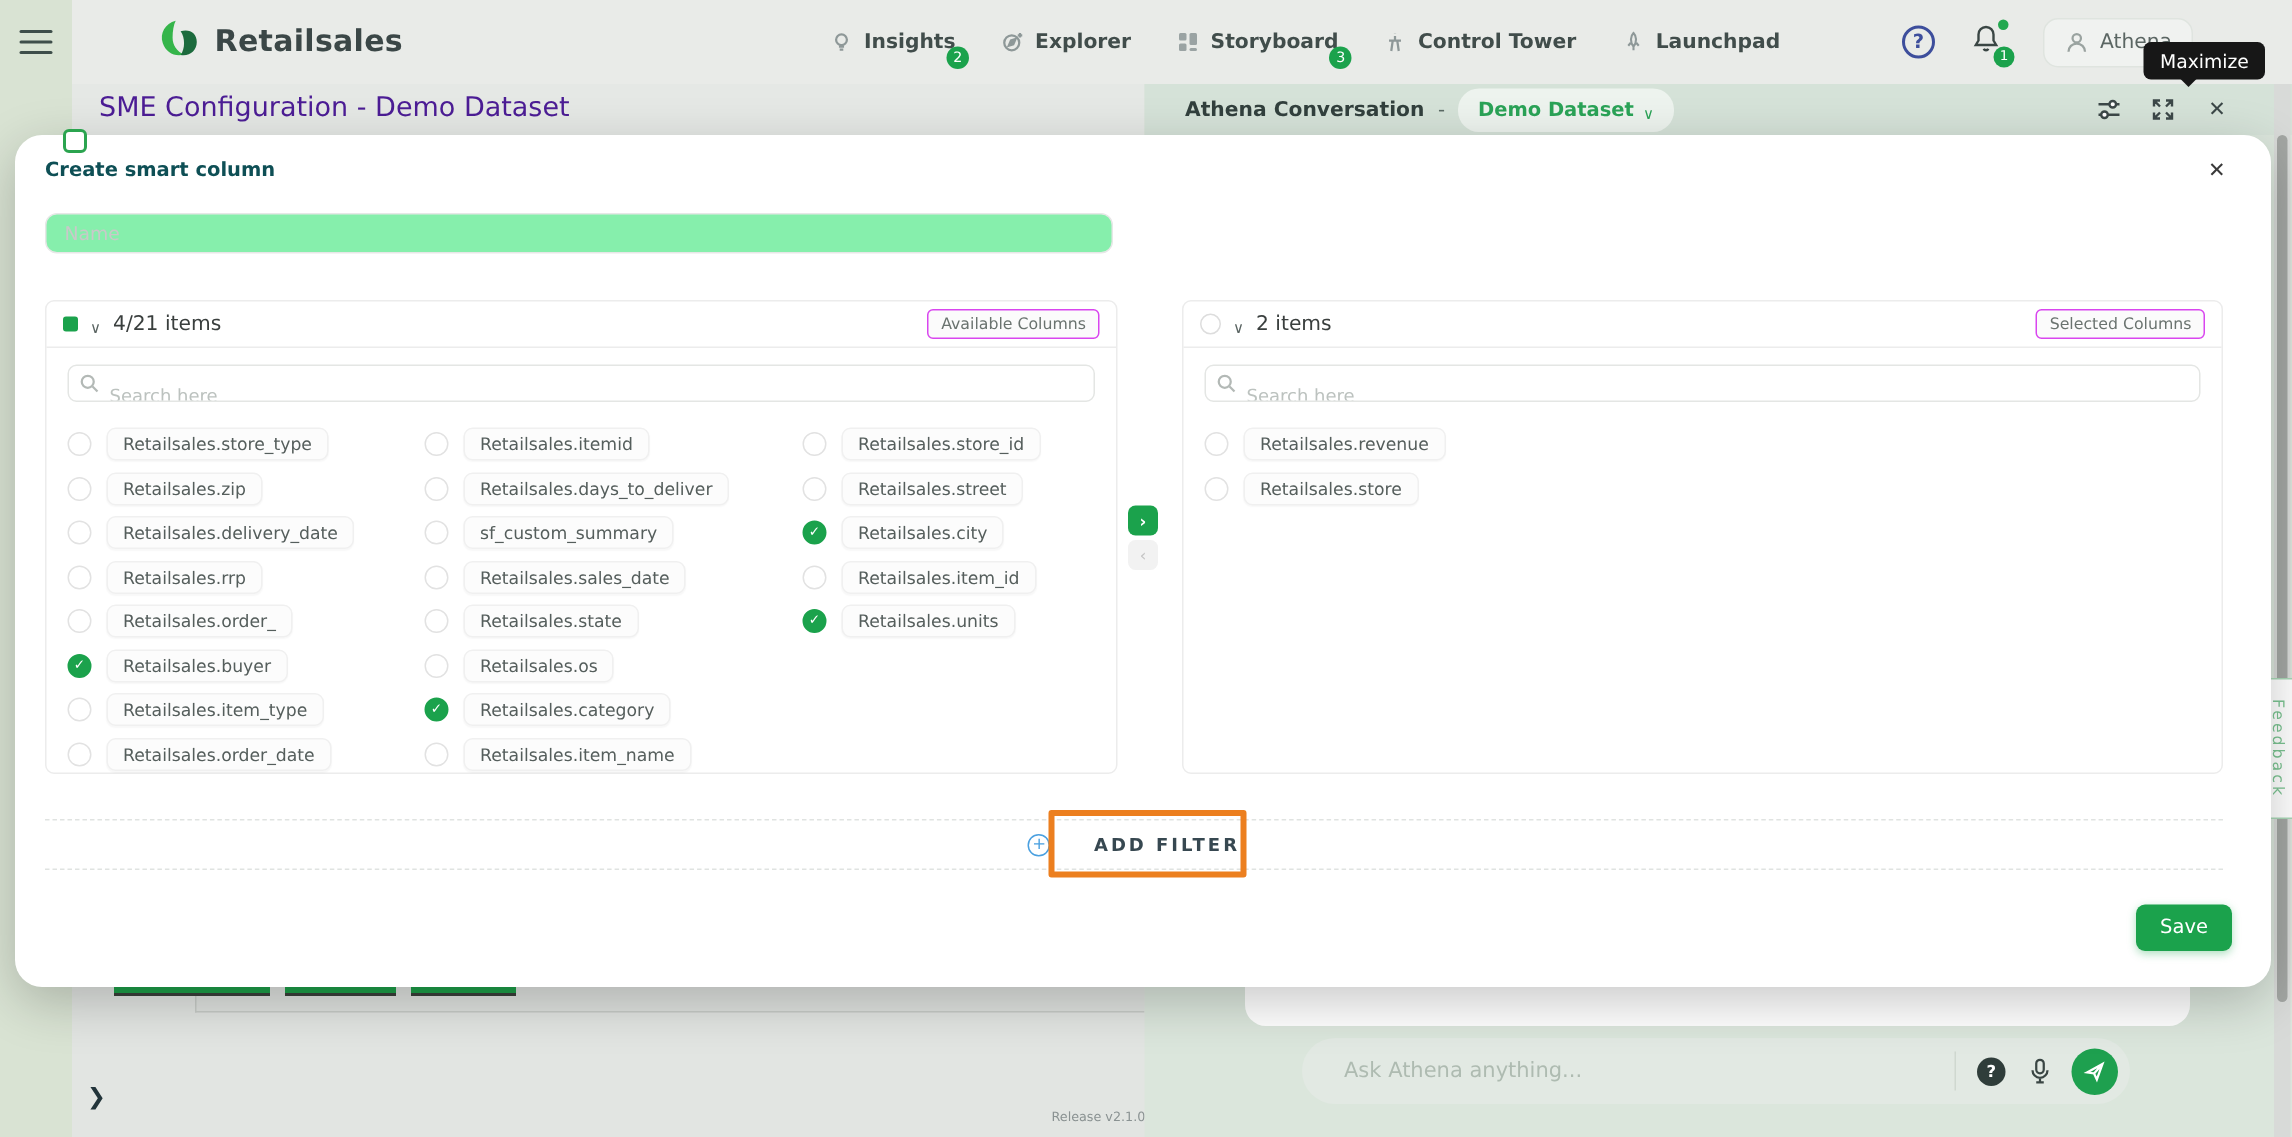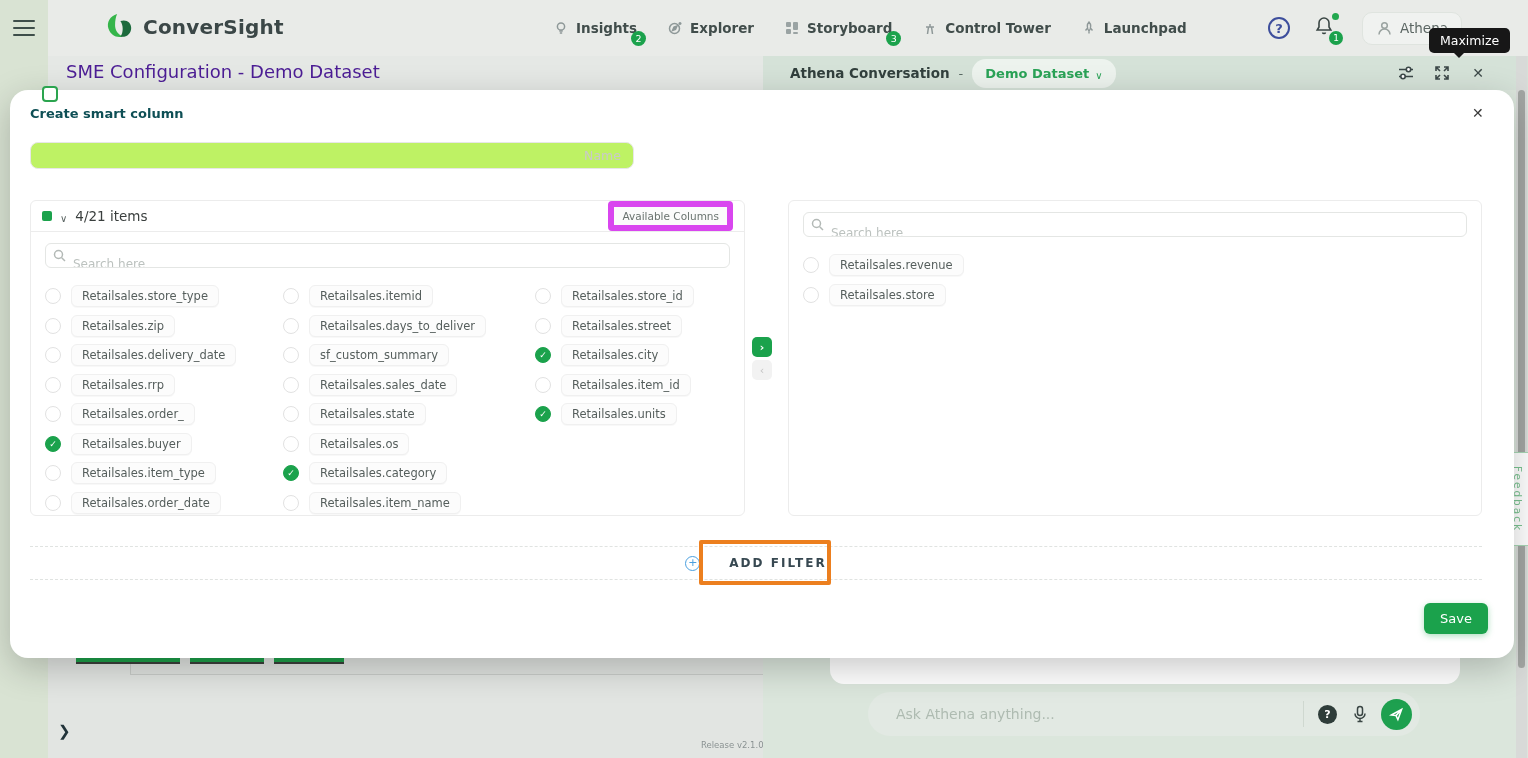--- a/index.html
+++ b/index.html
@@ -69,31 +69,31 @@
   .mini-green-icon{position:absolute;left:42px;top:86px;width:16px;height:16px;border:2px solid #2ba44f;border-radius:4px;background:#fff;z-index:60;}
 
   .tooltip{position:absolute;left:1429px;top:28px;background:var(--tooltipbg);color:#fff;font-size:12.5px;padding:5px 11px;border-radius:5px;z-index:90;}
   .tooltip::after{content:"";position:absolute;left:24px;bottom:-5px;border-left:6px solid transparent;border-right:6px solid transparent;border-top:6px solid var(--tooltipbg);}
 
   
   .modal{position:absolute;left:10px;top:90px;width:1504px;height:568px;background:#fff;border-radius:18px;box-shadow:0 10px 35px rgba(0,0,0,.22);z-index:50;}
   .m-title{position:absolute;left:20px;top:16px;font-size:13px;font-weight:700;color:var(--teal);}
   .m-close{position:absolute;right:24px;top:13px;width:18px;height:18px;cursor:pointer;}
   .m-close::after{content:"✕";font-size:14px;color:#3a3a3a;}
-  .m-name{position:absolute;left:20px;top:52px;width:604px;height:27px;border:1px solid #e7e7e7;border-radius:8px;font-size:12.5px;color:#444;padding:0 12px;outline:none;background:#bef264;text-align:right;}
+  .m-name{position:absolute;left:20px;top:52px;width:712px;height:27px;border:1px solid #e7e7e7;border-radius:8px;font-size:12.5px;color:#444;padding:0 12px;outline:none;background:#86efac;}
   .m-name::placeholder{color:#c9c9c9;}
 
   .panel{position:absolute;top:110px;height:316px;border:1px solid #ececec;border-radius:6px;background:#fff;}
   .panel.left{left:20px;width:715px;} .panel.right{left:778px;width:694px;}
   .p-head{height:31px;border-bottom:1px solid #ececec;display:flex;align-items:center;gap:8px;padding:0 11px;}
   .sq-check{width:10px;height:10px;background:var(--green);border-radius:2px;cursor:pointer;}
   .circle-check{width:14px;height:14px;border-radius:50%;border:1.5px solid #ddd;background:#fff;cursor:pointer;}
   .chev-sm::after{content:"∨";font-size:10px;color:#5a6462;}
   .count-lbl{font-size:13.5px;color:#3a3f3e;}
-  .col-badge{margin-left:auto;font-size:10.5px;color:#6a736f;background:#fbfbfb;border:6px solid #d946ef;border-radius:4px;padding:3px 8px;}
+  .col-badge{margin-left:auto;font-size:10.5px;color:#6a736f;background:#fbfbfb;border:1px solid #d946ef;border-radius:4px;padding:3px 8px;}
   .p-search{position:relative;margin:11px 14px 4px;}
   .p-search input{width:100%;height:25px;border:1px solid #e4e6e4;border-radius:6px;font-size:12px;color:#555;padding:16px 10px 0 27px;outline:none;}
   .p-search input::placeholder{color:#bcc2bf;}
   .p-search svg{position:absolute;left:8px;top:6px;}
   .p-list{display:flex;padding:12px 14px;}
   .p-col{display:flex;flex-direction:column;gap:12.5px;}
   .p-col.c1{width:238px;} .p-col.c2{width:252px;} .p-col.c3{flex:1;}
   .p-list.single{flex-direction:column;gap:12.5px;}
   .opt{display:flex;align-items:center;gap:10px;height:17px;cursor:pointer;}
   .cb{width:16px;height:16px;border-radius:50%;border:1.5px solid #e2e2e2;background:#fff;flex:none;display:flex;align-items:center;justify-content:center;font-size:9px;color:#fff;}
@@ -128,21 +128,21 @@
   </div>
 
   <div class="topbar">
     <div class="logo">
       <span>
         <svg width="30" height="30" viewBox="0 0 32 32">
           <path d="M14 2 C6.5 4 2.5 11 4.8 17.8 C7 24.5 13.5 28 20 26 C14.8 23.6 11.8 19.4 11.8 14 C11.8 9.2 12.6 4.8 14 2 Z" fill="#35b54a"></path>
           <path d="M17.5 9.5 C24 7.5 29 11 29 17 C29 23 24 27.5 17.5 26.3 C20.8 22 20.8 14 17.5 9.5 Z" fill="#1c6b3d"></path>
         </svg>
       </span>
-      <span class="brand">ConverSight</span>
+      <span class="brand">Retailsales</span>
     </div>
 
     <div class="nav-links">
       <div class="nav-item">
         <span>
           <svg width="16" height="16" viewBox="0 0 16 16" fill="none" stroke="#8e9898" stroke-width="1.5">
               <circle cx="8" cy="6.5" r="3.6"></circle>
               <path d="M6.3 11h3.4 M6.8 13h2.4"></path>
             </svg>
         </span>
@@ -381,20 +381,26 @@
           </div>
       </div>
     </div>
 
     <div class="transfer">
       <div class="t-btn t-next"></div>
       <div class="t-btn t-prev"></div>
     </div>
 
     <div class="panel right">
+      <div class="p-head">
+        <span class="circle-check"></span>
+        <span class="chev-sm"></span>
+        <span class="count-lbl">2 items</span>
+        <span class="col-badge">Selected Columns</span>
+      </div>
       <div class="p-search">
         <svg width="13" height="13" viewBox="0 0 13 13" fill="none" stroke="#b3b9b6" stroke-width="1.5">
             <circle cx="5.5" cy="5.5" r="4"></circle>
             <path d="M8.7 8.7 L12 12"></path>
           </svg>
         <input placeholder="Search here" style="">
       </div>
       <div class="p-list single">
           <div class="opt">
             <span class="cb"></span>

